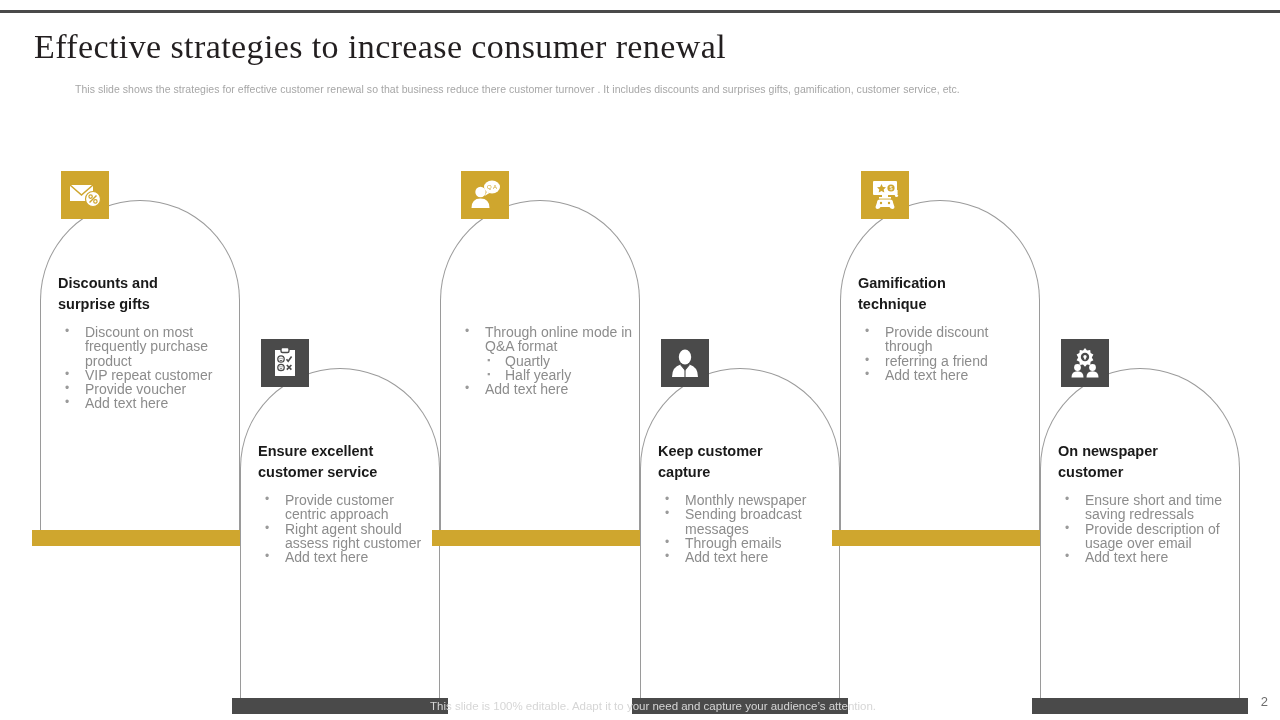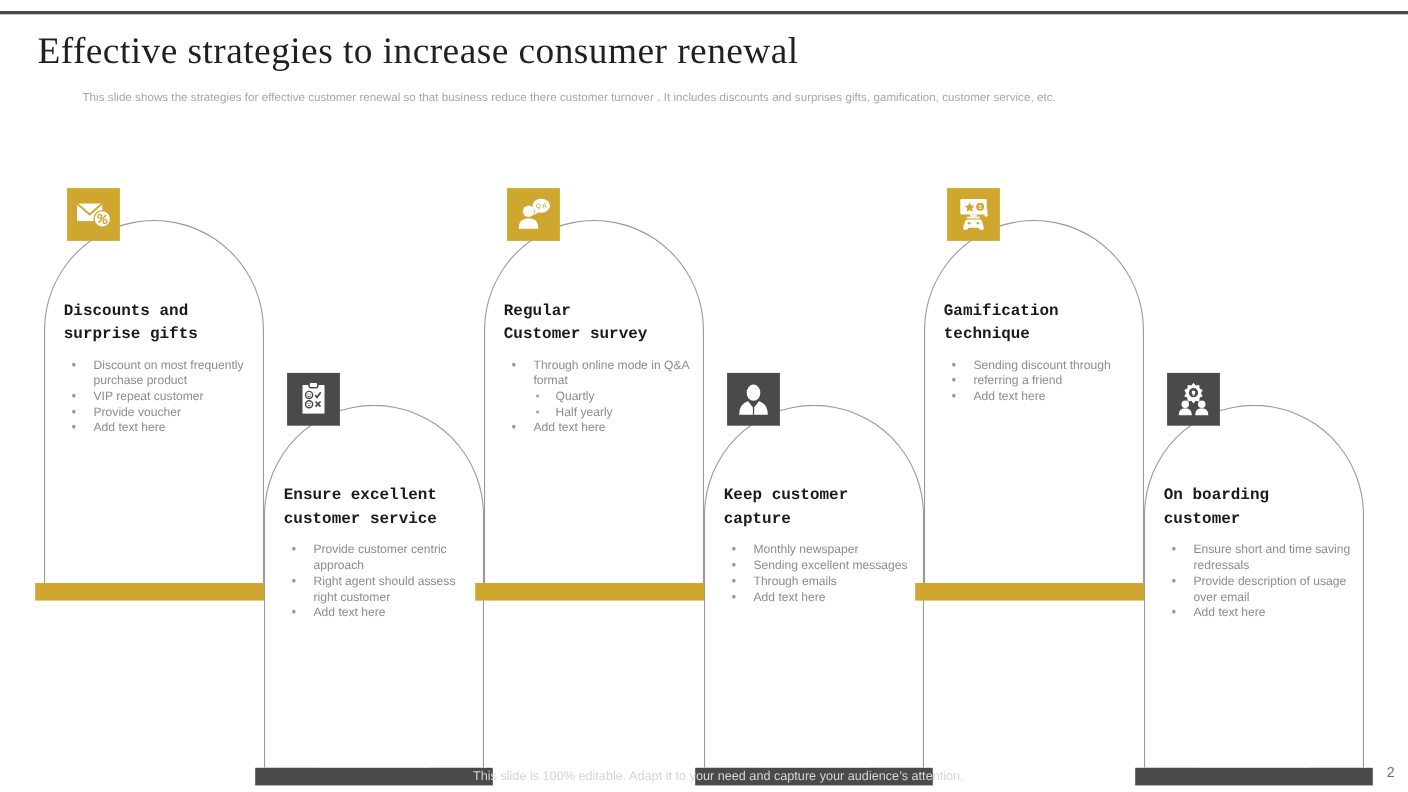--- a/index.html
+++ b/index.html
@@ -61,34 +61,34 @@
     display:flex; align-items:center; justify-content:center;
     z-index:4;
   }
   .icon-box.gold{ background:#cfa62e; }
   .icon-box.dark{ background:#4a4a4a; }
   .icon-box svg{ display:block; }
 
   .card-head{
     position:absolute; left:17px; top:72px;
     width:170px;
-    font-family:Liberation Mono, monospace;
+    font-family:Liberation Sans, sans-serif;
     font-weight:bold; font-size:14.5px; color:#1a1a1a;
     line-height:1.45;
   }
 
   .bullets{
     position:absolute; left:16px; top:124px;
     width:178px;
     list-style:none;
   }
   .bullets li{
     position:relative;
     padding-left:28px;
-    font-size:11px; line-height:14.3px;
+    font-size:14px; line-height:14.3px;
     color:#8c8c8c;
     margin-bottom:0px;
   }
   .bullets li::before{
     content:"\2022";
     position:absolute; left:8px; top:-1px;
     font-size:12px; color:#9a9a9a;
   }
   .bullets li.sub{
     padding-left:48px;
@@ -197,24 +197,20 @@
     <div class="arch">
       <div class="icon-box gold">
         <svg width="34" height="34" viewBox="0 0 34 34">
           <circle cx="12.5" cy="14" r="5.2" fill="#fff"></circle>
           <path d="M3.5 30 Q3.5 20.5 12.5 20.5 Q21.5 20.5 21.5 30 Z" fill="#fff"></path>
           <ellipse cx="24" cy="9" rx="8" ry="6.4" fill="#fff"></ellipse>
           <path d="M19 13.5 L16.5 18 L21.5 15 Z" fill="#fff"></path>
           <text x="24" y="11" font-family="Liberation Sans, sans-serif" font-size="6" fill="#cfa62e" text-anchor="middle">Q A</text>
         </svg>
       </div>
-      <div class="card-head">
-        <div>Regular</div>
-        <div>Customer survey</div>
-      </div>
       <ul class="bullets">
         <li>Through online mode in Q&amp;A format</li>
         <li class="sub">Quartly</li>
         <li class="sub">Half yearly</li>
         <li>Add text here</li>
       </ul>
     </div>
     <div class="base-bar gold"></div>
   </div>
 
@@ -227,21 +223,21 @@
           <path d="M12.6 18.6 L17 24 L21.4 18.6" fill="none" stroke="#4a4a4a" stroke-width="1.1"></path>
           <path d="M17 24 L17 31" stroke="#4a4a4a" stroke-width="1.1"></path>
         </svg>
       </div>
       <div class="card-head">
         <div>Keep customer</div>
         <div>capture</div>
       </div>
       <ul class="bullets">
         <li>Monthly newspaper</li>
-        <li>Sending excellent messages</li>
+        <li>Sending broadcast messages</li>
         <li>Through emails</li>
         <li>Add text here</li>
       </ul>
     </div>
     <div class="base-bar dark"></div>
   </div>
 
   <div class="card card-5">
     <div class="arch">
       <div class="icon-box gold">
@@ -257,21 +253,21 @@
           <circle cx="21" cy="25" r="1.2" fill="#cfa62e"></circle>
           <circle cx="28.5" cy="17.5" r="1.6" fill="#fff"></circle>
           <path d="M29 12 L29 16" stroke="#fff" stroke-width="1.2"></path>
         </svg>
       </div>
       <div class="card-head">
         <div>Gamification</div>
         <div>technique</div>
       </div>
       <ul class="bullets">
-        <li>Sending discount through</li>
+        <li>Provide discount through</li>
         <li>referring a friend</li>
         <li>Add text here</li>
       </ul>
     </div>
     <div class="base-bar gold"></div>
   </div>
 
   <div class="card card-6">
     <div class="arch">
       <div class="icon-box dark">
@@ -279,21 +275,21 @@
           <path d="M17 2 L19 4.4 L22.2 3.9 L22.6 7.1 L25.4 8.6 L23.8 11.4 L25.4 14.2 L22.6 15.7 L22.2 18.9 L19 18.4 L17 20.8 L15 18.4 L11.8 18.9 L11.4 15.7 L8.6 14.2 L10.2 11.4 L8.6 8.6 L11.4 7.1 L11.8 3.9 L15 4.4 Z" fill="#fff"></path>
           <circle cx="17" cy="11" r="4.2" fill="#4a4a4a"></circle>
           <path d="M15.3 10.6 a1.7 1.7 0 1 1 3.4 0 q0 1.1 -.9 1.8 l0 1.1 -1.6 0 0 -1.1 q-.9 -.7 -.9 -1.8 Z" fill="#fff"></path>
           <circle cx="9.5" cy="21.5" r="3.4" fill="#fff"></circle>
           <path d="M3.5 31.5 Q3.5 25.2 9.5 25.2 Q15.5 25.2 15.5 31.5 Z" fill="#fff"></path>
           <circle cx="24.5" cy="21.5" r="3.4" fill="#fff"></circle>
           <path d="M18.5 31.5 Q18.5 25.2 24.5 25.2 Q30.5 25.2 30.5 31.5 Z" fill="#fff"></path>
         </svg>
       </div>
       <div class="card-head">
-        <div>On boarding</div>
+        <div>On newspaper</div>
         <div>customer</div>
       </div>
       <ul class="bullets">
         <li>Ensure short and time saving redressals</li>
         <li>Provide description of usage over email</li>
         <li>Add text here</li>
       </ul>
     </div>
     <div class="base-bar dark"></div>
   </div>

